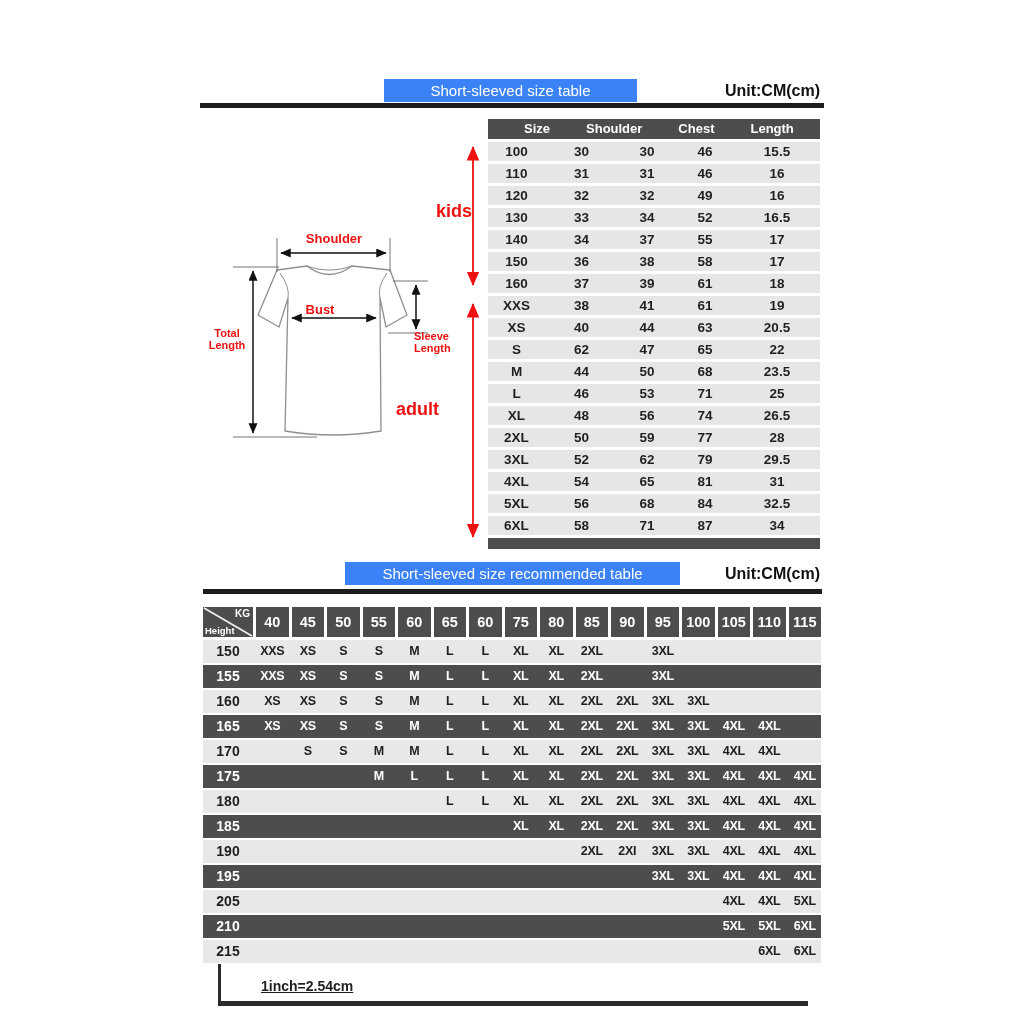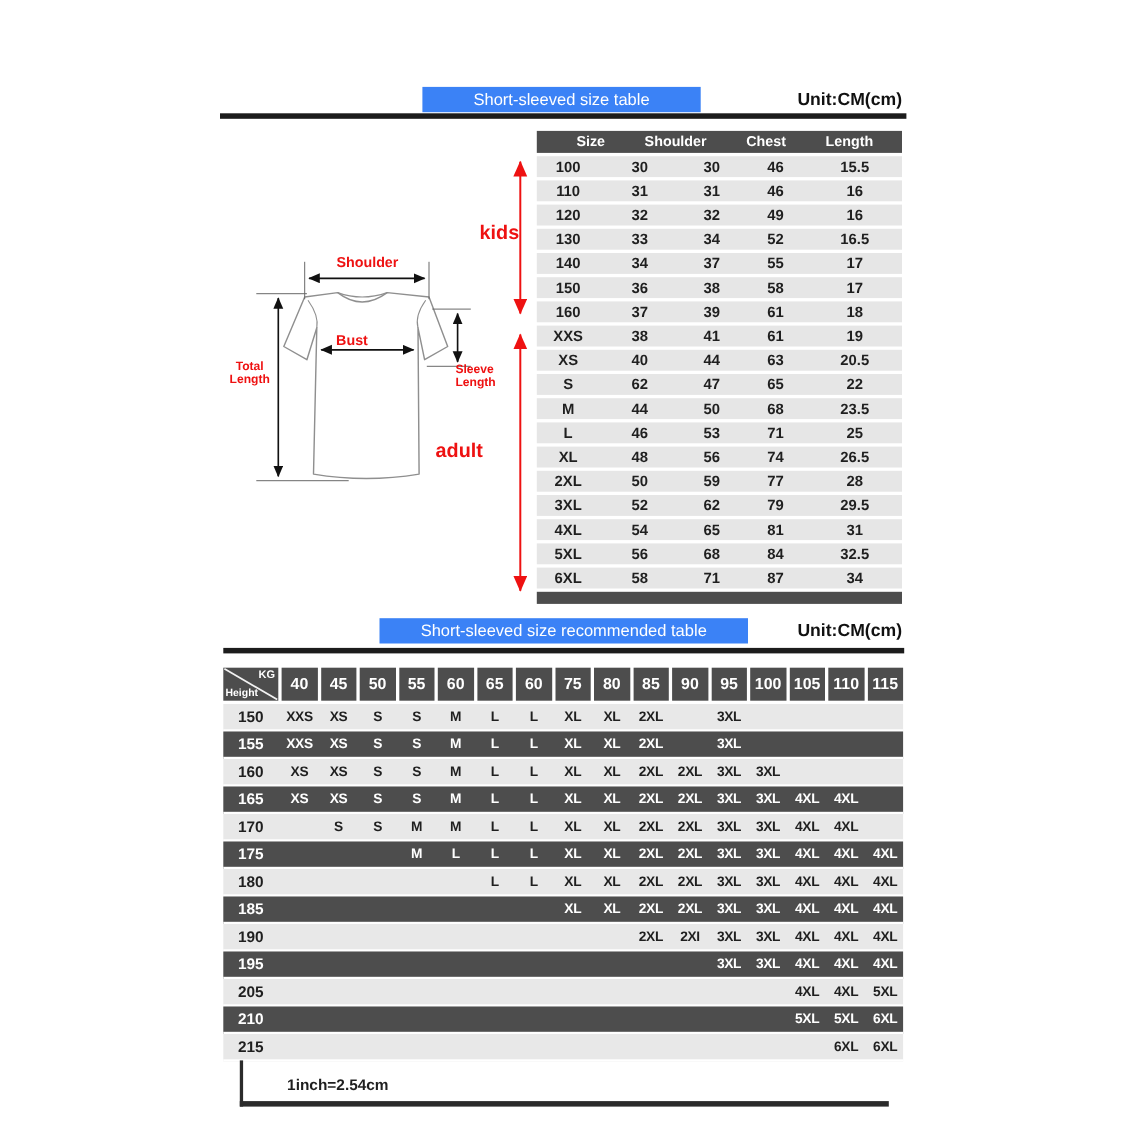--- a/index.html
+++ b/index.html
@@ -57,21 +57,21 @@
   .mrow:first-child{margin-top:3px;}
   .mlabel{width:50px;font-weight:bold;font-size:14px;line-height:23px;text-align:center;}
   .mc{width:32.5px;margin-left:3px;font-weight:bold;font-size:12.5px;line-height:23px;
       text-align:center;letter-spacing:-0.3px;}
 
   
   .footer{left:218px;top:964px;width:590px;height:42px;
           border-left:3px solid #2b2b2b;border-bottom:5px solid #2b2b2b;
           display:flex;align-items:flex-end;padding:0 0 7px 16px;box-sizing:border-box;}
   .foot-note{font-weight:bold;font-size:14px;white-space:pre;}
-  .foot-conv{font-weight:bold;font-size:14px;margin-left:24px;}
+  .foot-conv{font-weight:bold;font-size:14px;margin-left:24px;text-decoration:underline;}
 </style>
 </head>
 <body>
 
 <div id="page">
 
 
   <div class="abs sec-bar sec1">Short-sleeved size  table</div>
   <div class="abs unit unit1">Unit:CM(cm)</div>
   <div class="abs rule rule1"></div>

